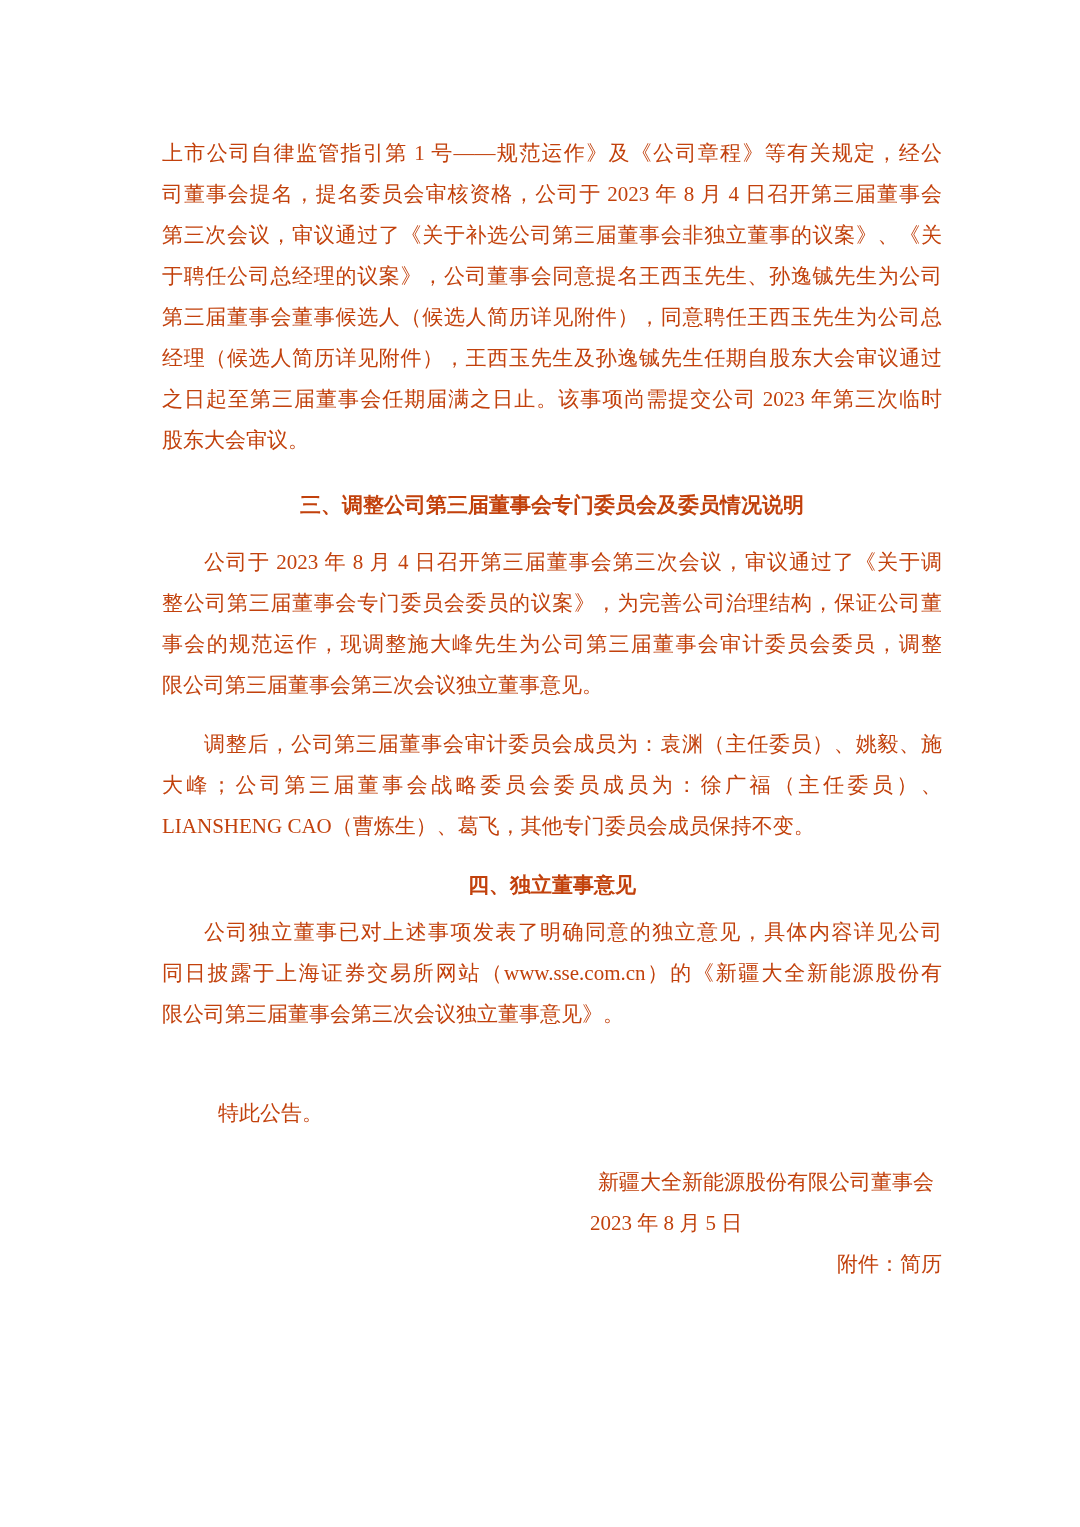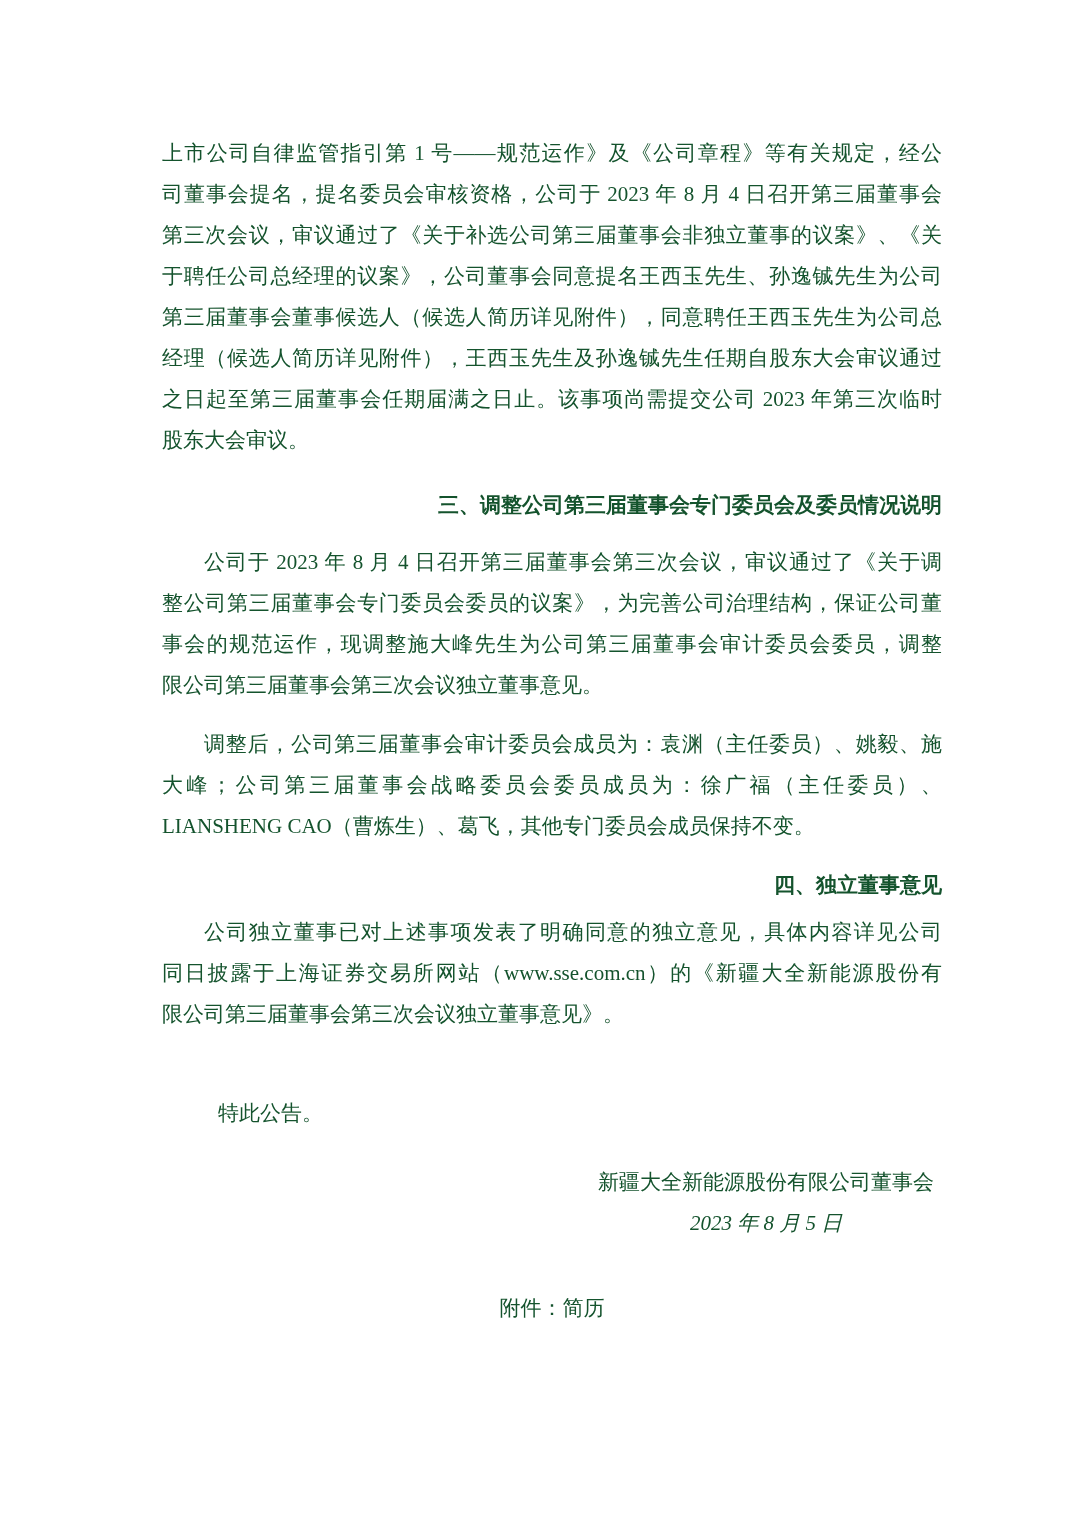--- a/index.html
+++ b/index.html
@@ -3,21 +3,21 @@
 <meta charset="utf-8">
 <style>
   html, body { margin: 0; padding: 0; background: #ffffff; }
   .page {
     position: relative;
     width: 1080px;
     height: 1527px;
     background: #ffffff;
     overflow: hidden;
     font-family: "Liberation Serif", "DejaVu Serif", serif;
-    color: #14532d;
+    color: #c2410c;
   }
   .content {
     position: absolute;
     left: 162px;
     top: 133px;
     width: 780px;
     font-size: 21px;
     line-height: 41px;
   }
   .tline {
@@ -29,44 +29,43 @@
     text-align-last: left;
   }
   .para.indent .tline:first-child {
     text-indent: 42px;
   }
   .heading {
     margin: 24px 0 0 0;
     font-size: 21px;
     font-weight: bold;
     line-height: 41px;
-    text-align: right;
+    text-align: center;
   }
   .heading.h4 { margin-top: 18px; }
   .para { margin: 0; }
   .para.p2 { margin-top: 16px; }
   .para.p3 { margin-top: 18px; }
   .para.p4 { margin-top: 6px; }
   .closing {
     margin-top: 58px;
     text-indent: 56px;
     line-height: 41px;
   }
   .signoff {
     margin-top: 28px;
     width: 352px;
     margin-left: auto;
     line-height: 41px;
   }
   .signer { text-align: center; }
-  .sigdate { text-align: center; font-style: italic; }
+  .sigdate { text-align: left; }
   .attachment {
-    margin-top: 44px;
     line-height: 41px;
-    text-align: center;
+    text-align: right;
   }
 </style>
 </head>
 <body>
 
 <div class="page">
   <div class="content">
 
     <div class="para p1">
         <div class="tline">上市公司自律监管指引第 1 号——规范运作》及《公司章程》等有关规定，经公</div>

